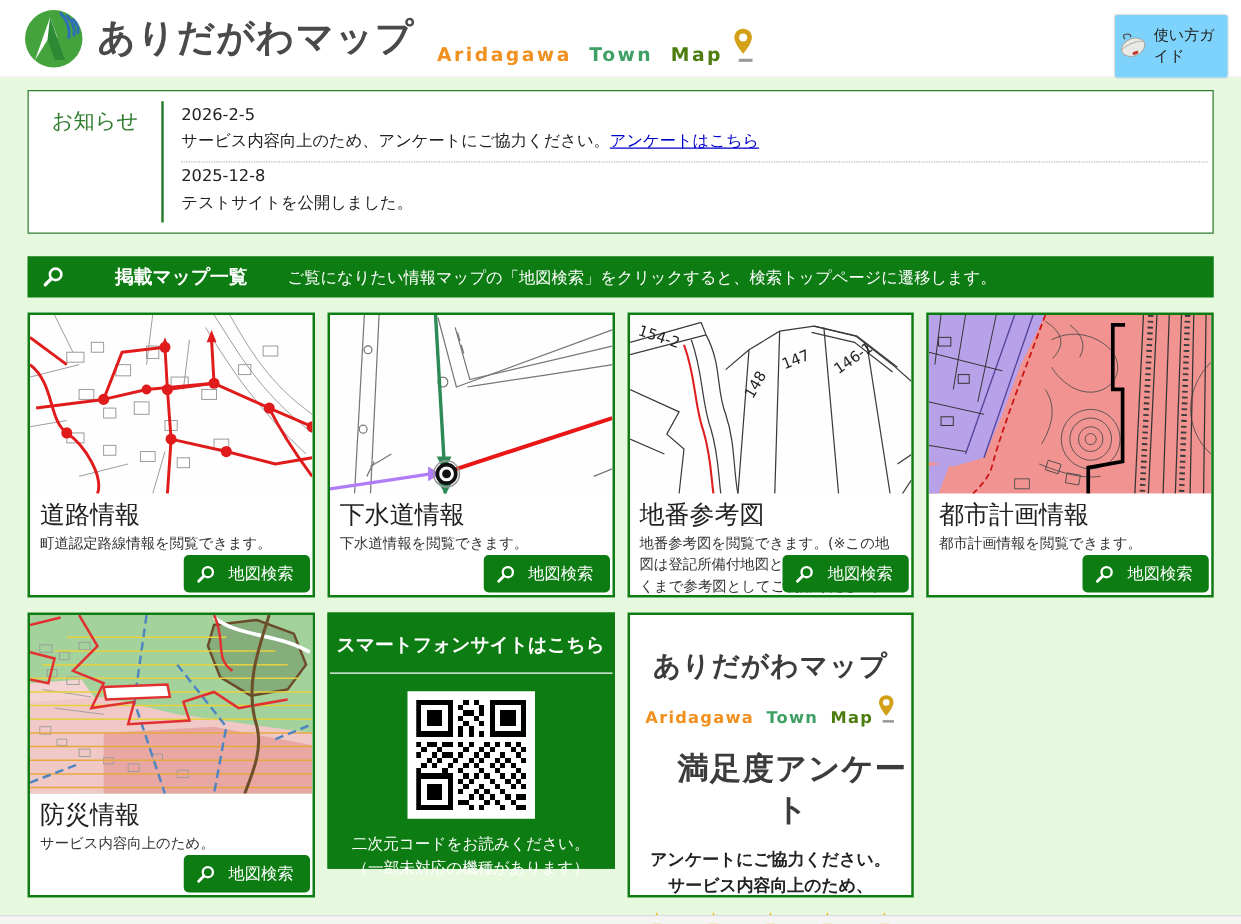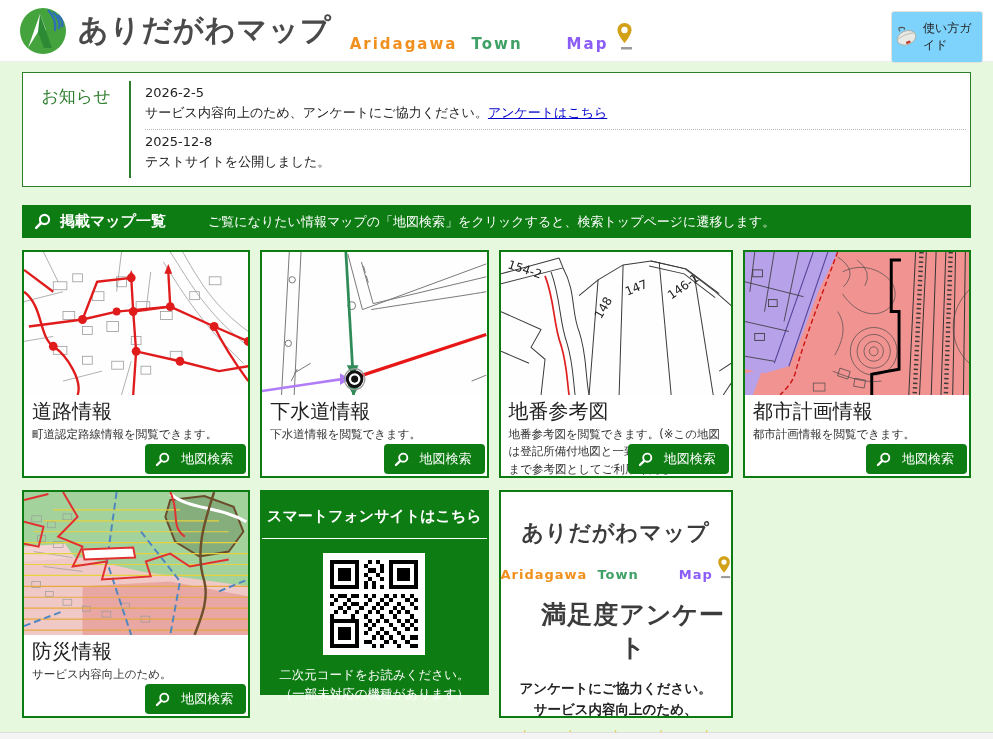--- a/index.html
+++ b/index.html
@@ -13,21 +13,21 @@
   
   .header {
     background:#fff; height:62px; flex:0 0 62px;
     display:flex; align-items:center; padding:0 10px 0 18px;
     border-bottom:1px solid #eee; position:relative;
   }
   .logo { width:50px; height:50px; margin-right:10px; }
   .site-title { font-size:30px; font-weight:bold; color:#4a4a4a; letter-spacing:1px; }
   .subtitle { display:flex; align-items:flex-end; gap:14px; margin-left:18px; margin-top:14px;
               font-size:15px; font-weight:bold; letter-spacing:2px; }
-  .w-orange { color:#f0901e; } .w-green { color:#3fa065; } .w-blue { color:#8b5cf6;margin-left:30px; }
+  .w-orange { color:#f0901e; } .w-green { color:#3fa065; } .w-blue { color:#4d7c0f; }
   .pin-wrap { position:relative; width:18px; height:30px; margin-left:-6px; }
   .pin-wrap svg { position:absolute; bottom:2px; left:0; }
   .guide-btn {
     position:absolute; right:10px; top:11px; width:92px; height:52px;
     background:#7dd3fc; border:1px solid #e3e3db; border-radius:3px;
     display:flex; align-items:center; justify-content:center;
     cursor:pointer; gap:2px;
   }
   .guide-btn span { font-size:12px; color:#222; }
   
@@ -40,24 +40,24 @@
     color:#2e7d2e; font-size:17px;
   }
   .news-items { flex:1; border-left:2px solid #2c7e2c; margin:8px 0; padding:0 4px 0 14px; }
   .news-item { padding:4px 0 7px 0; }
   .news-item + .news-item { border-top:1px dotted #b8b8b8; }
   .news-date { font-size:13px; color:#222; margin-bottom:4px; }
   .news-text { font-size:13px; color:#222; }
   .news-link { color:#0000cc; text-decoration:underline; cursor:pointer; }
   .map-bar {
     margin-top:18px; background:#0d7c12; color:#fff; height:33px;
-    display:flex; align-items:center; padding:0 12px;
+    display:flex; align-items:center; padding:0 12px;gap:32px;
   }
   .map-bar-title { font-size:15px; font-weight:bold; margin-left:9px; }
-  .map-bar-desc { font-size:13px; margin-left:42px; }
+  .map-bar-desc { font-size:13px; }
   
   .cards {
     margin-top:12px; display:grid; grid-template-columns:repeat(4,1fr);
     gap:12px 10px;
   }
   .card {
     border:2px solid #0d7c12; background:#fff; height:228px; position:relative;
     overflow:hidden;
   }
   .thumb { height:143px; overflow:hidden; display:block; }

